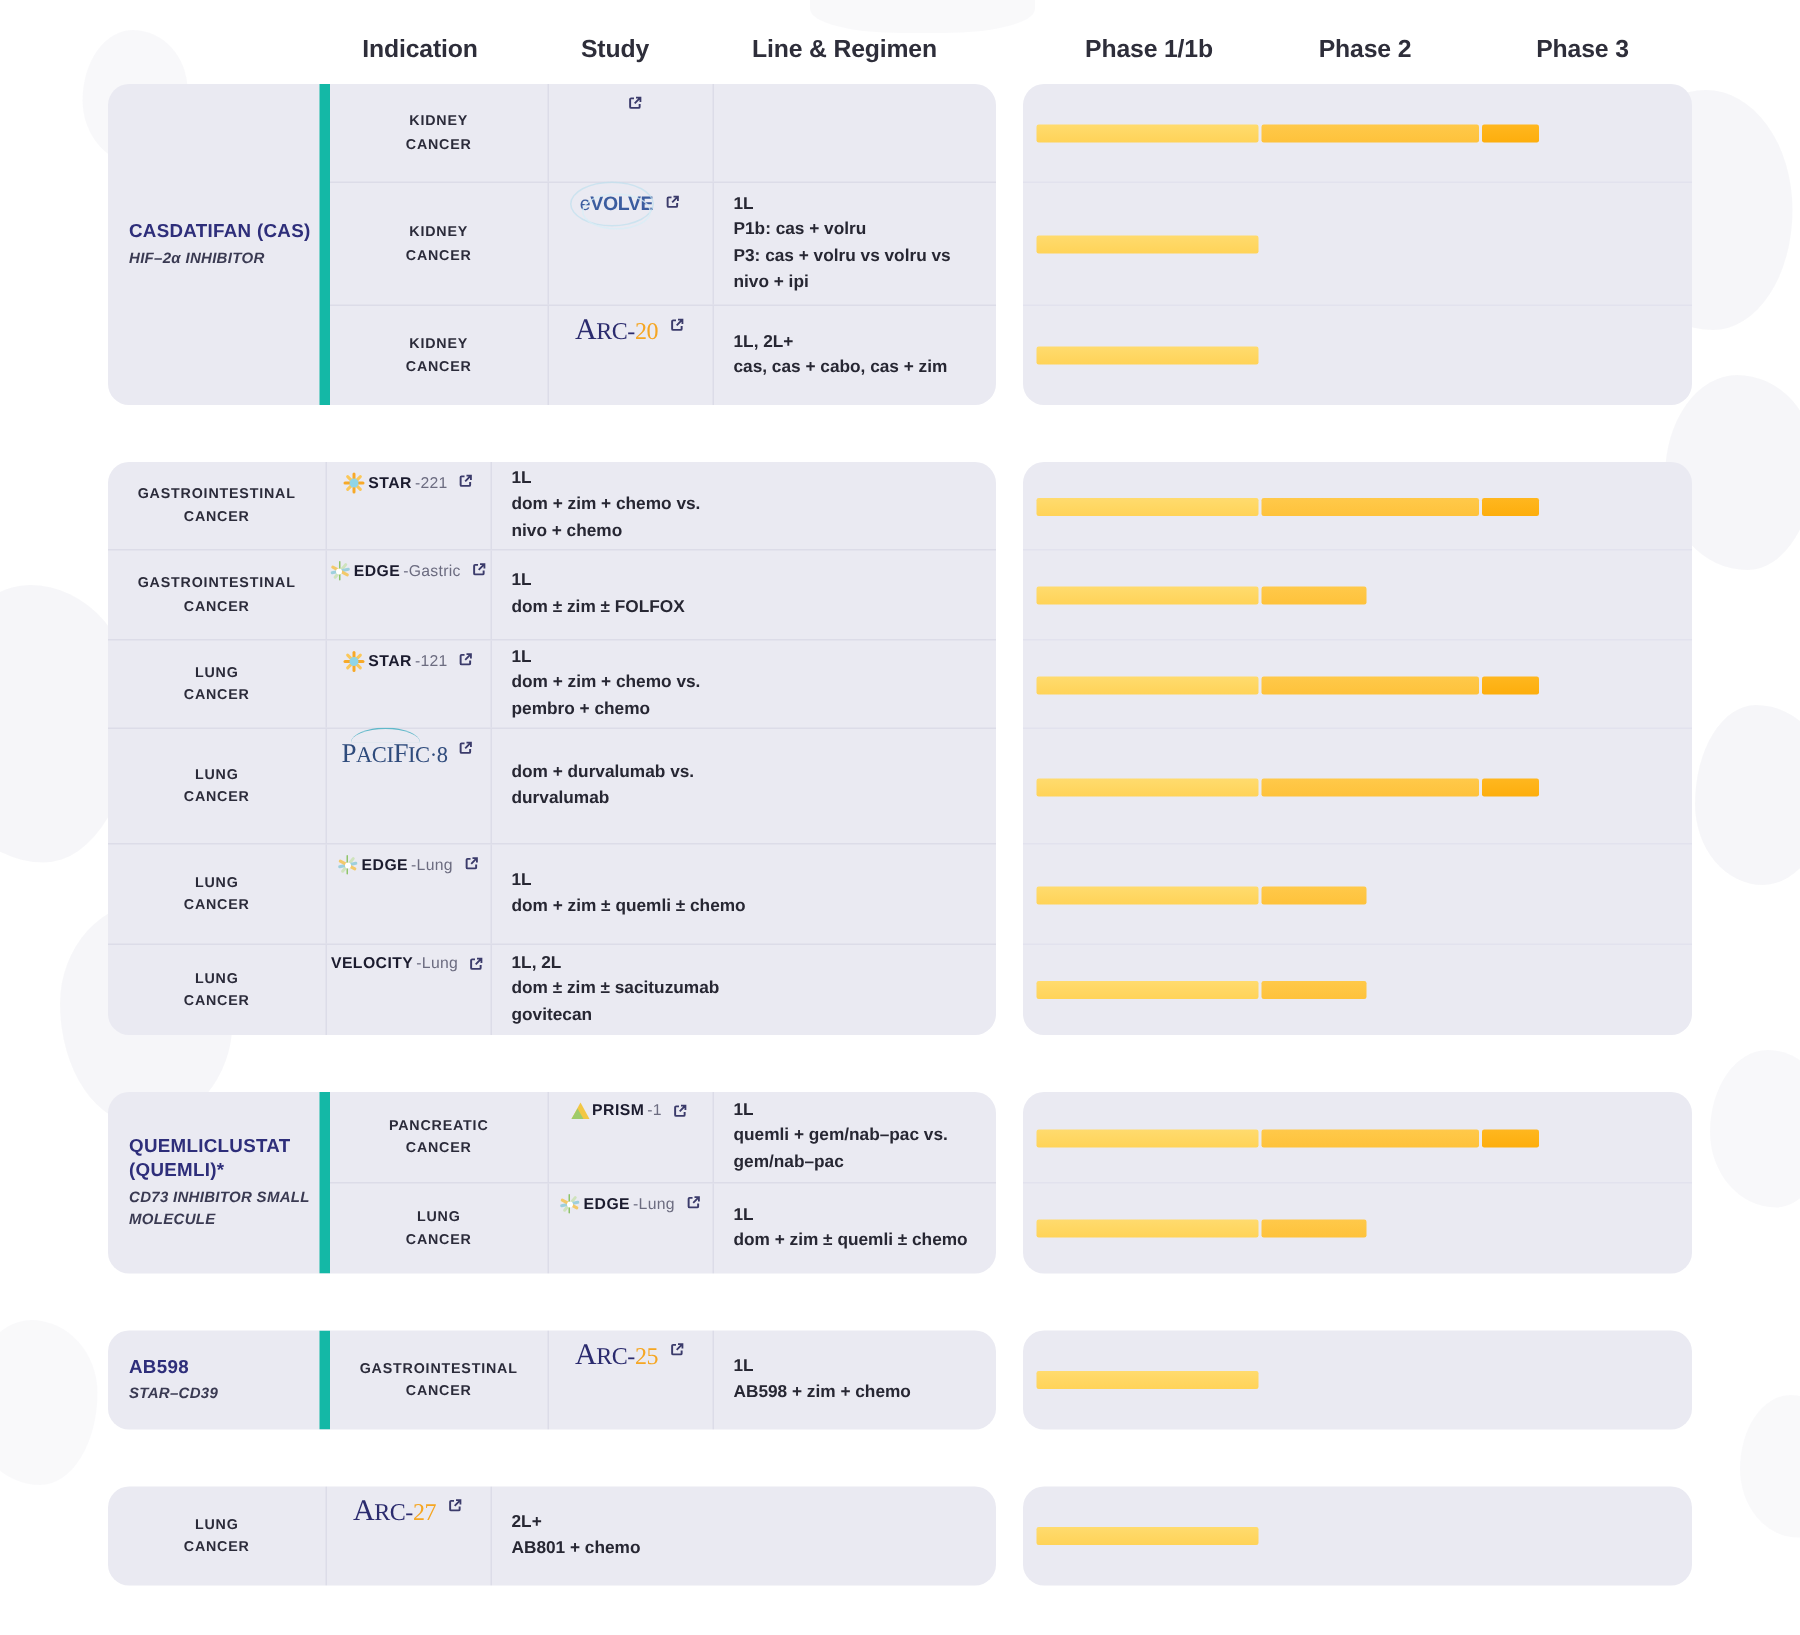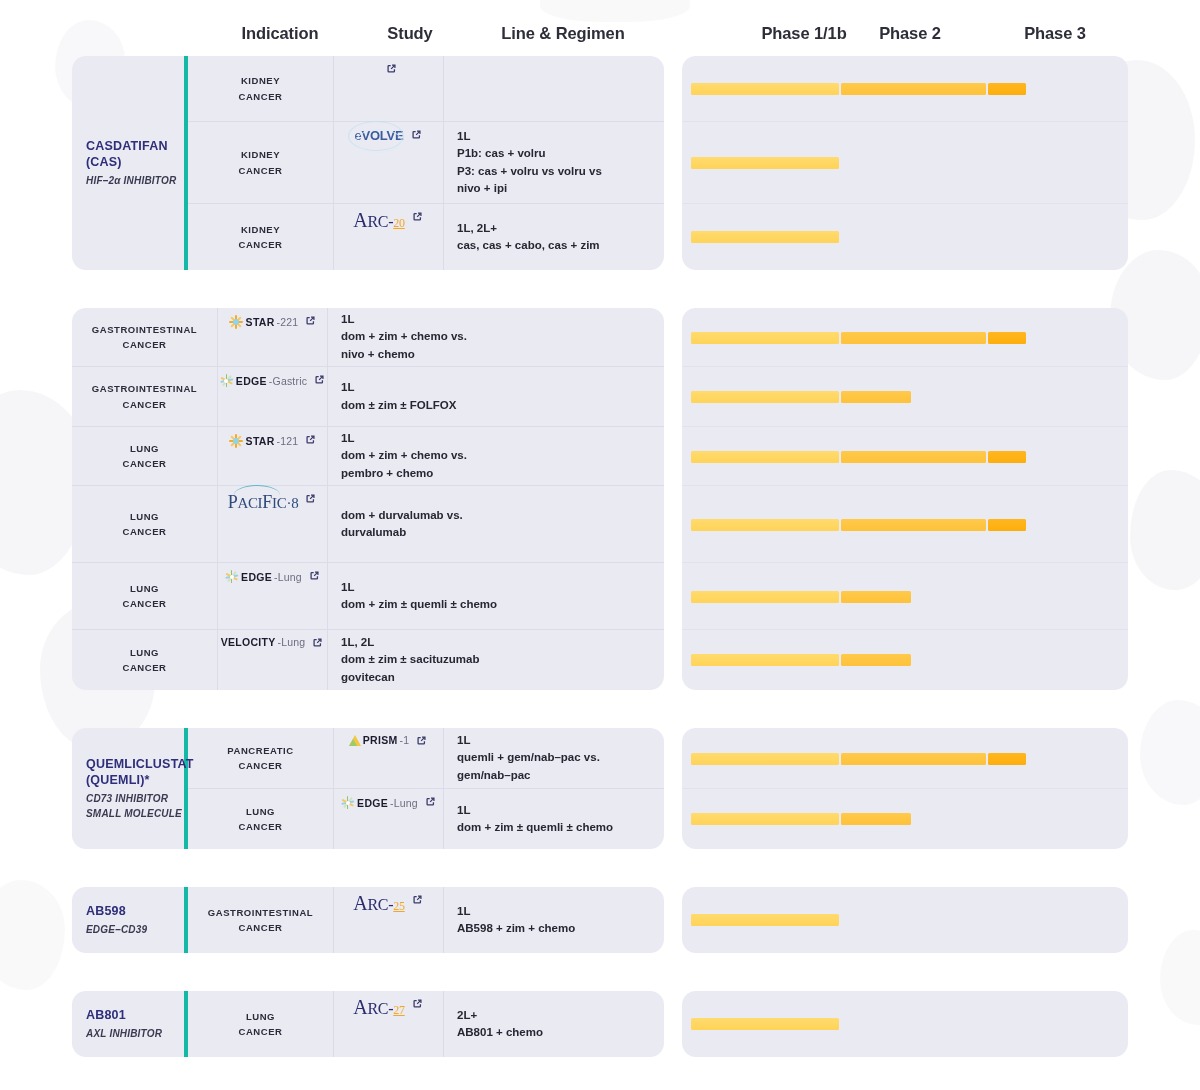--- a/index.html
+++ b/index.html
@@ -75,27 +75,27 @@
   .left-card {
     width: 592px;
     background: #eaeaf2;
     border-radius: 14px;
     overflow: hidden;
     display: flex;
     flex-shrink: 0;
   }
 
   .mol-cell {
-    width: 116px;
+    width: 148px;
     flex-shrink: 0;
     padding: 0 0 0 14px;
     display: flex;
     flex-direction: column;
     justify-content: center;
-    border-right: 4px solid #14b8a6;
+    border-right: 7px solid #14b8a6;
   }
   .mol-name {
     font-size: 12.5px;
     font-weight: 700;
     color: #2e2e7a;
     letter-spacing: .2px;
     line-height: 1.3;
   }
   .mol-sub {
     font-size: 10px;
@@ -162,21 +162,21 @@
   
   .logo { display: flex; align-items: center; gap: 2px; white-space: nowrap; }
   .logo-txt-bold { font-size: 10.5px; font-weight: 800; color: #1b1b2e; letter-spacing: .3px; }
   .logo-txt-light { font-size: 10.5px; font-weight: 400; color: #6c6c80; letter-spacing: .2px; }
   .logo-evolve { font-size: 13px; color: #3b5c9f; letter-spacing: -.2px; position: relative; }
   .logo-evolve .e { font-weight: 400; }
   .logo-evolve .v { font-weight: 700; }
   .logo-arc { font-size: 16px; color: #2b2b6e; letter-spacing: -.3px; display: flex; align-items: baseline; }
   .logo-arc .big { font-size: 20px; font-family: "Liberation Serif", serif; font-weight: 400; line-height: 1; }
   .logo-arc .rc { font-family: "Liberation Serif", serif; font-size: 16px; }
-  .logo-arc .num { color: #f5a623; font-family: "Liberation Serif", serif; font-size: 12px; text-decoration: underline; }
+  .logo-arc .num { color: #f5a623; font-family: "Liberation Serif", serif; font-size: 16px; }
   .logo-pacific { font-family: "Liberation Serif", serif; font-size: 15px; color: #2f4b7c; letter-spacing: -.3px; position: relative; }
   .logo-pacific .cap { font-size: 18px; }
   .logo-pacific .num { color: #2f4b7c; }
 
   .starburst { width: 16px; height: 16px; position: relative; flex-shrink: 0; }
   .starburst i {
     position: absolute; left: 50%; top: 50%;
     width: 2px; height: 14px; margin: -7px 0 0 -1px;
     background: #f7a928; border-radius: 1px;
   }
@@ -283,21 +283,21 @@
     <div class="blob b9"></div>
   <div class="blob b10"></div>
 </div>
 
 <div class="page">
   <div class="col-head-row" id="header-row">
       <div class="col-head" style="left: 140px; margin-top: 47px;">Molecule</div>
       <div class="col-head" style="left: 280px;">Indication</div>
       <div class="col-head" style="left: 410px;">Study</div>
       <div class="col-head" style="left: 563px;">Line &amp; Regimen</div>
-      <div class="col-head" style="left: 804px;">Phase 1/1b</div>
+      <div class="col-head" style="left: 766px;">Phase 1/1b</div>
       <div class="col-head" style="left: 910px;">Phase 2</div>
       <div class="col-head" style="left: 1055px;">Phase 3</div>
     </div>
   <div id="sections-root">
       <div class="section">
         <div class="section-inner">
           <div class="left-card">
             <div class="mol-cell">
               <div class="mol-name">CASDATIFAN (CAS)</div>
               <div class="mol-sub">HIF–2α INHIBITOR</div>
@@ -629,21 +629,21 @@
               </div>
             </div>
           </div>
         </div>
       </div>
       <div class="section">
         <div class="section-inner">
           <div class="left-card">
             <div class="mol-cell">
               <div class="mol-name">AB598</div>
-              <div class="mol-sub">EDGE–CD39</div>
+              <div class="mol-sub">STAR–CD39</div>
             </div>
             <div class="rows-wrap">
               <div class="trow" style="height: 66px;">
                 <div class="ind-cell" style="white-space: pre-line;">GASTROINTESTINAL
 CANCER</div>
                 <div class="study-cell">
                   <div class="logo">
                     <span class="logo-arc">
                       <span class="big">A</span>
                       <span class="rc">RC-</span>
@@ -667,24 +667,20 @@
               <div class="bar-track" style="left: 9px; top: 27px;">
                 <div class="seg p1" style="width: 148px;"></div>
               </div>
             </div>
           </div>
         </div>
       </div>
       <div class="section">
         <div class="section-inner">
           <div class="left-card">
-            <div class="mol-cell">
-              <div class="mol-name">AB801</div>
-              <div class="mol-sub">AXL INHIBITOR</div>
-            </div>
             <div class="rows-wrap">
               <div class="trow" style="height: 66px;">
                 <div class="ind-cell" style="white-space: pre-line;">LUNG
 CANCER</div>
                 <div class="study-cell">
                   <div class="logo">
                     <span class="logo-arc">
                       <span class="big">A</span>
                       <span class="rc">RC-</span>
                       <span class="num">27</span>

